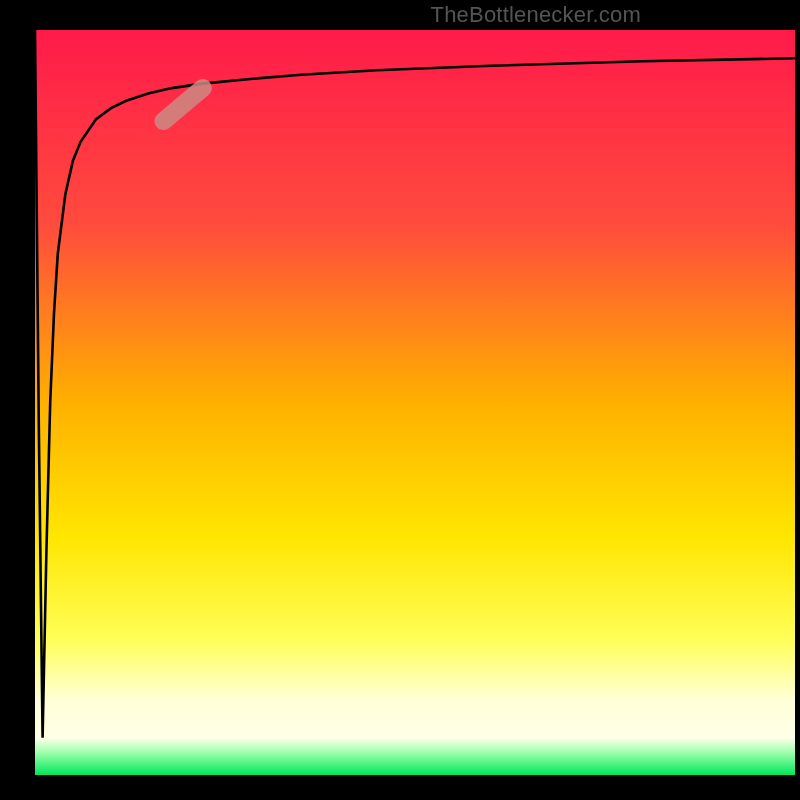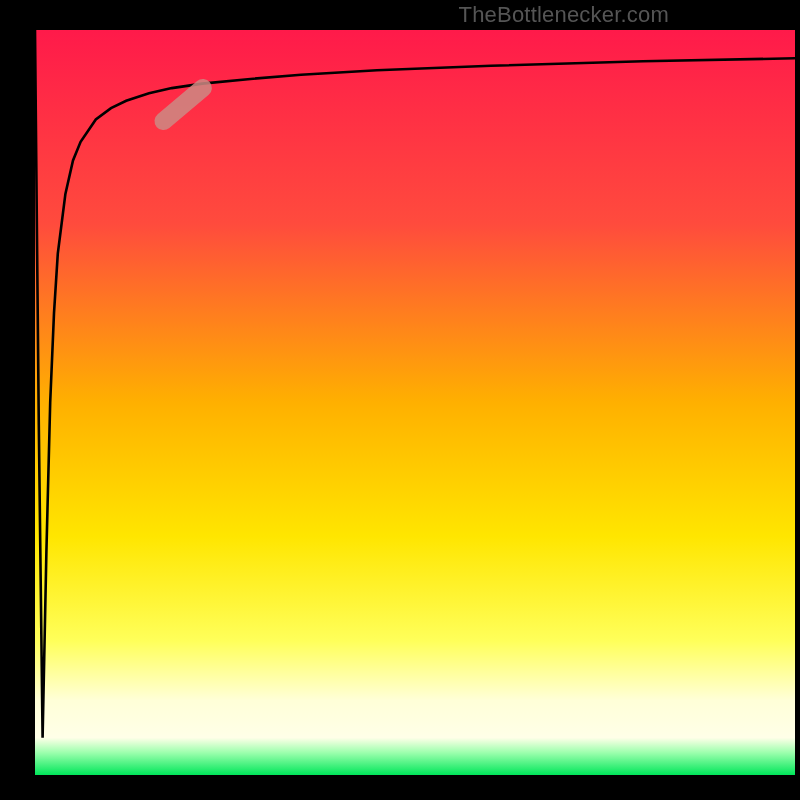--- a/index.html
+++ b/index.html
@@ -9,21 +9,20 @@
     height: 800px;
     background: #000;
     font-family: Arial, Helvetica, sans-serif;
     overflow: hidden;
   }
   .frame {
     position: relative;
     width: 651px;
     height: 800px;
     background: #000;
-    padding-left: 28px;
   }
   .attribution {
     position: absolute;
     top: 2px;
     right: 10px;
     color: #555;
     font-size: 22px;
     letter-spacing: 0.2px;
   }
   .plot {

